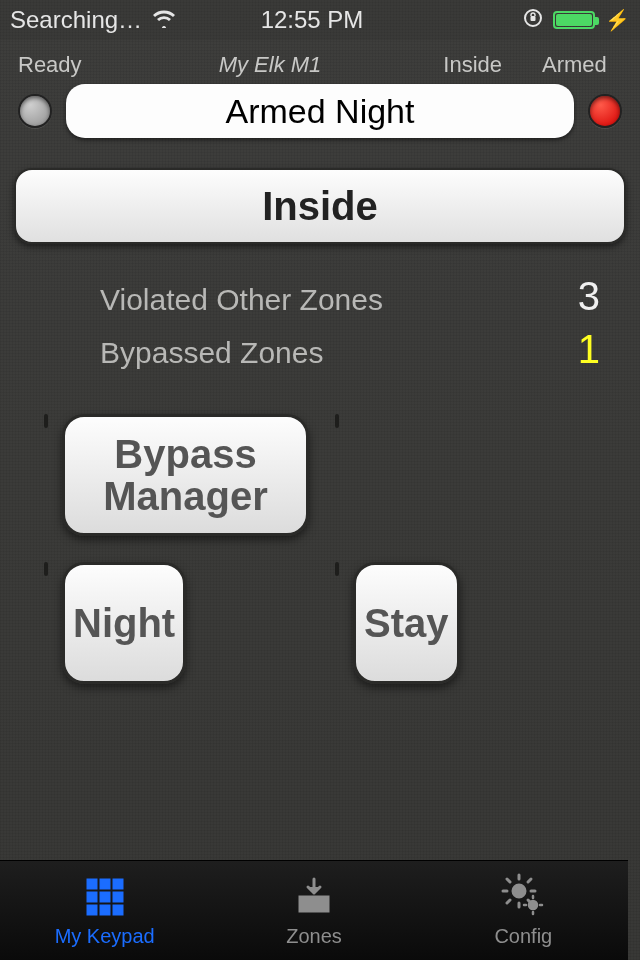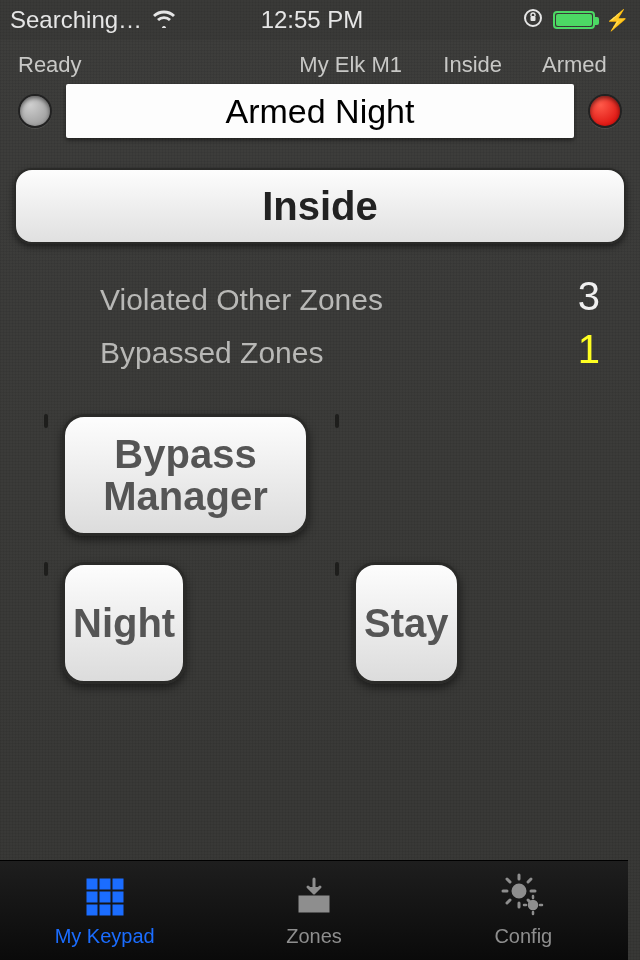--- a/index.html
+++ b/index.html
@@ -37,35 +37,35 @@
     .battery::after { content:""; position:absolute; right:-6px; top:4px; width:4px; height:8px; background:#4cd964; border-radius:0 2px 2px 0;}
     .battery-fill { position:absolute; inset:1px; background:#4cd964; border-radius:2px; }
     .bolt { font-size:20px; color:#e6e6e6; }
 
     
     .header-labels {
       display:flex; align-items:flex-end; padding: 12px 18px 6px 18px;
       font-size: 22px; color:#c8c8c6;
     }
     .hl-ready { width:80px; }
-    .hl-device { flex:1; text-align:right; padding-left: 40px; }
+    .hl-device { flex:1; text-align:center; padding-left: 40px; font-style: italic; }
     .hl-inside { width:140px; text-align:right; padding-right: 40px; }
     .hl-armed { width:80px; text-align:left; }
 
     .status-row {
       display:flex; align-items:center; gap:14px; padding: 0 18px 14px 18px;
     }
     .led {
       width:34px; height:34px; border-radius:50%;
       border:2px solid #222; box-shadow: inset 0 2px 4px rgba(0,0,0,.5), 0 1px 0 rgba(255,255,255,.1);
     }
     .led.grey { background: radial-gradient(circle at 35% 30%, #cfcfcf, #8f8f8f); }
     .led.red  { background: radial-gradient(circle at 35% 30%, #ff5a4a, #d40000); }
     .arm-status {
-      flex:1; height:54px; background:#fdfdfd; border-radius:2px;
+      flex:1; height:54px; background:#fdfdfd; border-radius:19px;
       display:flex; align-items:center; justify-content:center;
       font-size:34px; color:#000; font-weight:400;
       box-shadow: 0 2px 4px rgba(0,0,0,.5);
     }
 
     
     .inside-btn {
       margin: 16px 14px 0 14px;
       height: 76px;
       border-radius: 18px;

